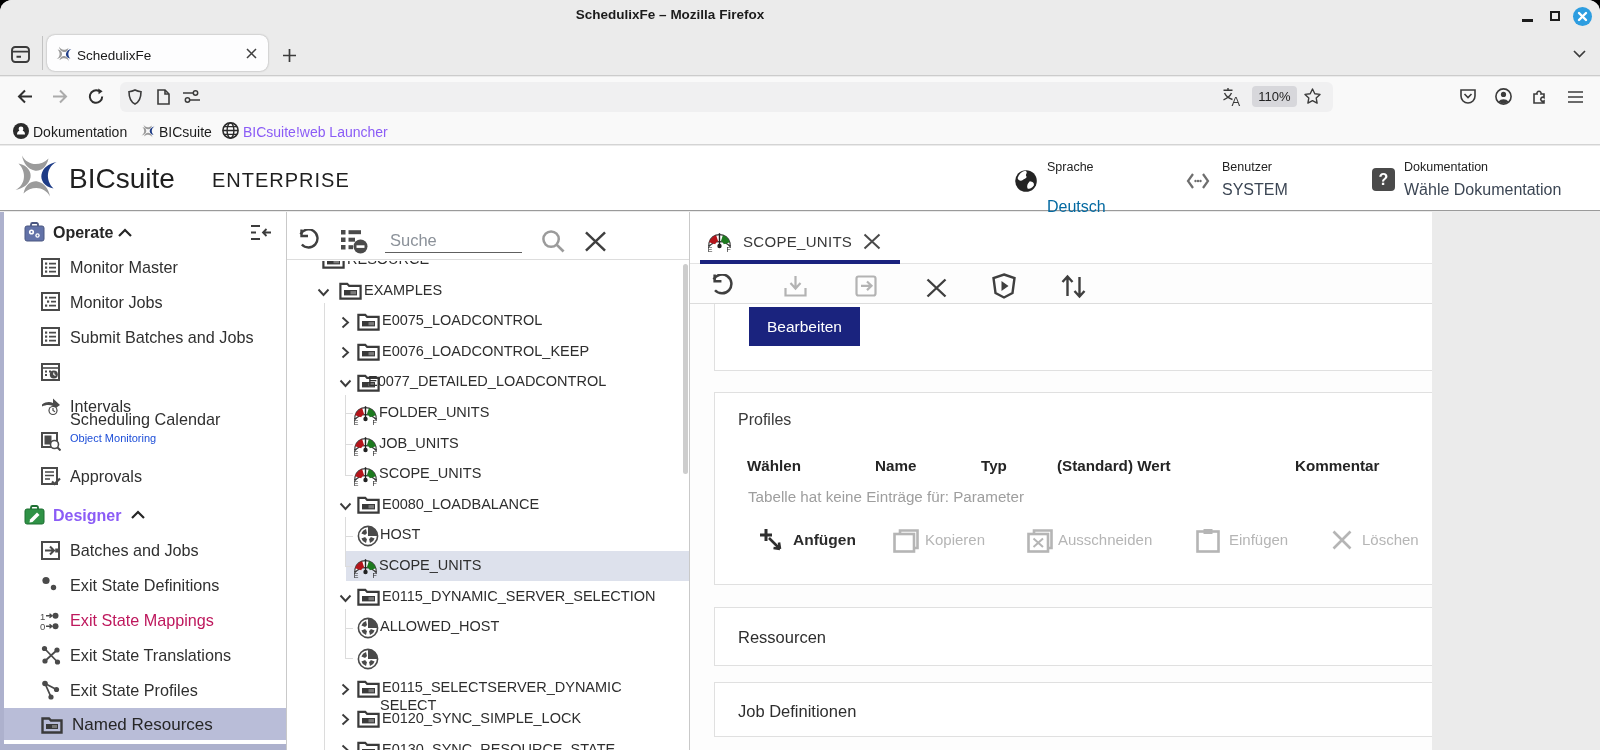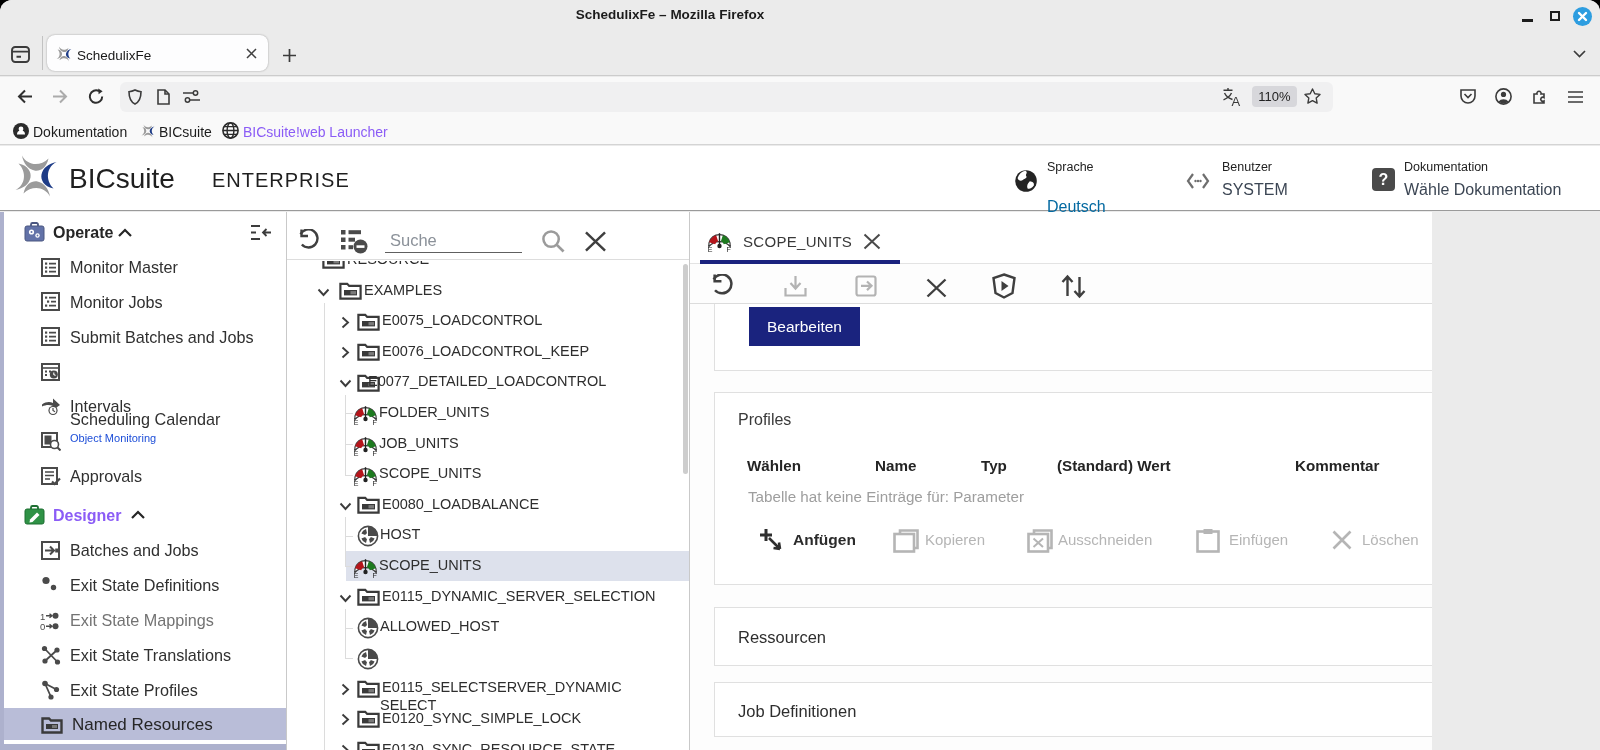--- a/index.html
+++ b/index.html
@@ -272,21 +272,21 @@
       </svg>
       <div class="abs" style="left:70px;top:364px;font-size:16.2px;color:#303030;">Exit State Definitions</div>
       <svg class="ic" style="left:40px;top:399px;" width="21" height="20" viewBox="0 0 21 20">
         <text x="0" y="8.5" font-size="9.5" fill="#4a4a4a" font-family="Liberation Sans">1</text>
         <text x="0" y="19" font-size="9.5" fill="#4a4a4a" font-family="Liberation Sans">0</text>
         <path d="M6 4.7 H11 M9.5 2.7 L12 4.7 L9.5 6.7" fill="none" stroke="#4a4a4a" stroke-width="1.4"></path>
         <path d="M6 15.2 H11 M9.5 13.2 L12 15.2 L9.5 17.2" fill="none" stroke="#4a4a4a" stroke-width="1.4"></path>
         <circle cx="15.5" cy="4.7" r="3" fill="#4a4a4a"></circle>
           <circle cx="15.5" cy="15.2" r="3" fill="#4a4a4a"></circle>
       </svg>
-      <div class="abs" style="left:70px;top:399px;font-size:16.2px;color:#737373;">Exit State Mappings</div>
+      <div class="abs" style="left:70px;top:399px;font-size:16.2px;color:#be185d;">Exit State Mappings</div>
       <svg class="ic" style="left:41px;top:433px;" width="20" height="20" viewBox="0 0 20 20">
         <circle cx="3.5" cy="3.5" r="2.6" fill="#4a4a4a"></circle>
           <circle cx="16" cy="5" r="2.6" fill="#4a4a4a"></circle>
         <circle cx="4" cy="16" r="2.6" fill="#4a4a4a"></circle>
           <circle cx="16.5" cy="17" r="2.6" fill="#4a4a4a"></circle>
         <path d="M3.5 3.5 L16.5 17 M4 16 L16 5" stroke="#4a4a4a" stroke-width="1.8"></path>
       </svg>
       <div class="abs" style="left:70px;top:434px;font-size:16.2px;color:#303030;">Exit State Translations</div>
       <svg class="ic" style="left:41px;top:468px;" width="20" height="20" viewBox="0 0 20 20">
         <circle cx="4" cy="3.5" r="2.8" fill="#4a4a4a"></circle>

